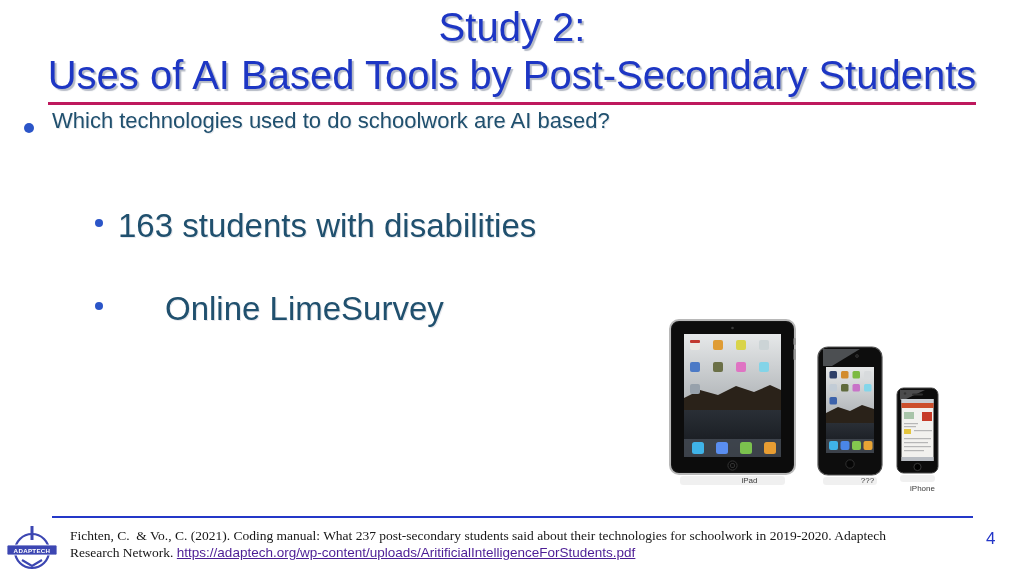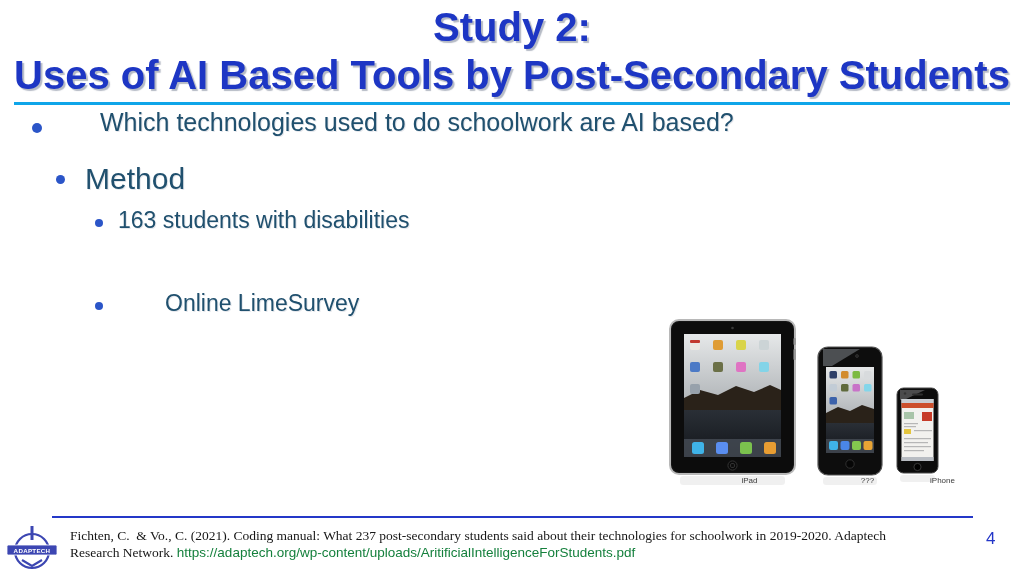--- a/index.html
+++ b/index.html
@@ -2,66 +2,62 @@
 <html><head>
 <meta charset="utf-8">
 <style>
   html,body{margin:0;padding:0;background:#ffffff;}
   .slide{
     position:relative;width:1024px;height:576px;overflow:hidden;background:#ffffff;
     font-family:"Liberation Sans","DejaVu Sans",sans-serif;
   }
   
   .titleblock{position:absolute;top:4px;left:0;width:1024px;text-align:center;
-    color:#1d36c4;font-weight:bold;line-height:1.18;}
+    color:#1d36c4;font-weight:normal;line-height:1.18;}
   .t1{font-size:40px;text-shadow:2px 2px 1px rgba(120,130,150,.55);}
   .t2{font-size:40px;margin-top:1px;}
-  .t2u{display:inline-block;border-bottom:3px solid #0ea5e9;padding-bottom:3px;
+  .t2u{display:inline-block;border-bottom:3px solid #be185d;padding-bottom:3px;
     text-shadow:2px 2px 1px rgba(120,130,150,.55);}
   
   .brow{position:absolute;display:flex;align-items:flex-start;color:#20506e;line-height:1.18;
     text-shadow:1px 1px 0 rgba(150,160,180,.25);white-space:nowrap;}
   .dot{display:inline-block;border-radius:50%;background:#2b55c8;flex:0 0 auto;}
-  .l1{left:32px;top:108px;font-size:25px;gap:40px;}
+  .l1{left:24px;top:108px;font-size:22px;}
   .l1 .dot{width:10px;height:10px;margin:15px 18px 0 0;}
   .l2{left:56px;top:161px;font-size:30px;}
   .l2 .dot{width:9px;height:9px;margin:14px 20px 0 0;}
-  .l3{left:95px;font-size:23px;}
+  .l3{left:95px;font-size:33px;}
   .l3 .dot{width:8px;height:8px;margin:12px 15px 0 0;}
   .l3a{top:207px;} .l3b{top:248px;} .l3c{top:290px;gap:47px;}
   
   .devices{position:absolute;left:653px;top:307px;width:300px;height:200px;margin:0;}
   .cap{position:absolute;top:169px;transform:translateX(-50%);font-size:8px;color:#3a3a3a;padding-left:35px;}
-  .cap-ipad{left:79px;} .cap-mid{left:197px;} .cap-iphone{left:272px;}
+  .cap-ipad{left:79px;} .cap-mid{left:197px;} .cap-iphone{left:252px;margin-top:8px;}
   
   .rule{position:absolute;left:52px;top:516px;width:921px;height:2px;background:#2438c8;}
   .logo{position:absolute;left:6px;top:523px;width:52px;height:52px;}
   .cite{position:absolute;left:70px;top:527px;width:862px;margin:0;
     font-size:13.5px;line-height:17px;color:#161616;}
   .cite span{white-space:pre-wrap;font-family:Liberation Serif, serif;}
-  .cite a{color:#15803d;cursor:pointer;text-align:right;}
+  .cite a{color:#4c1d95;text-decoration:underline;cursor:pointer;text-align:right;}
   .pageno{position:absolute;left:986px;top:529px;font-size:17px;color:#2336c8;}
 </style>
 </head>
 <body>
 
 <div class="slide">
 
   <div class="titleblock">
     <div class="t1">Study 2:</div>
     <div class="t2"><span class="t2u">Uses of AI Based Tools by Post-Secondary Students</span></div>
   </div>
 
   <div class="brow l1">
     <span class="dot"></span>
     <span>Which technologies used to do schoolwork are AI based?</span>
-  </div>
-  <div class="brow l2">
-    <span class="dot"></span>
-    <span>Method</span>
   </div>
   <div class="brow l3 l3a">
     <span class="dot"></span>
     <span>163 students with disabilities</span>
   </div>
   <div class="brow l3 l3c">
     <span class="dot"></span>
     <span>Online LimeSurvey</span>
   </div>
 

